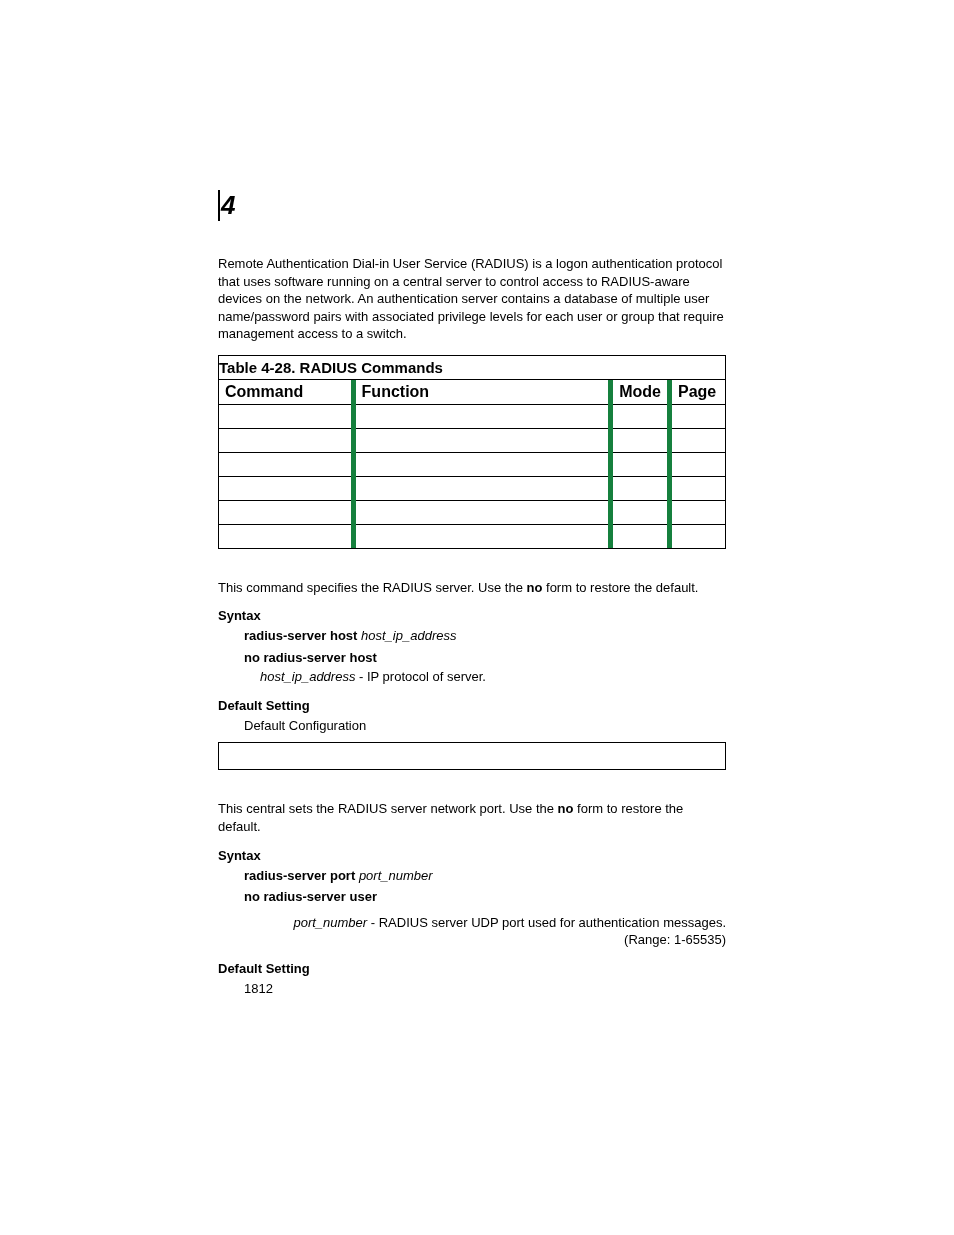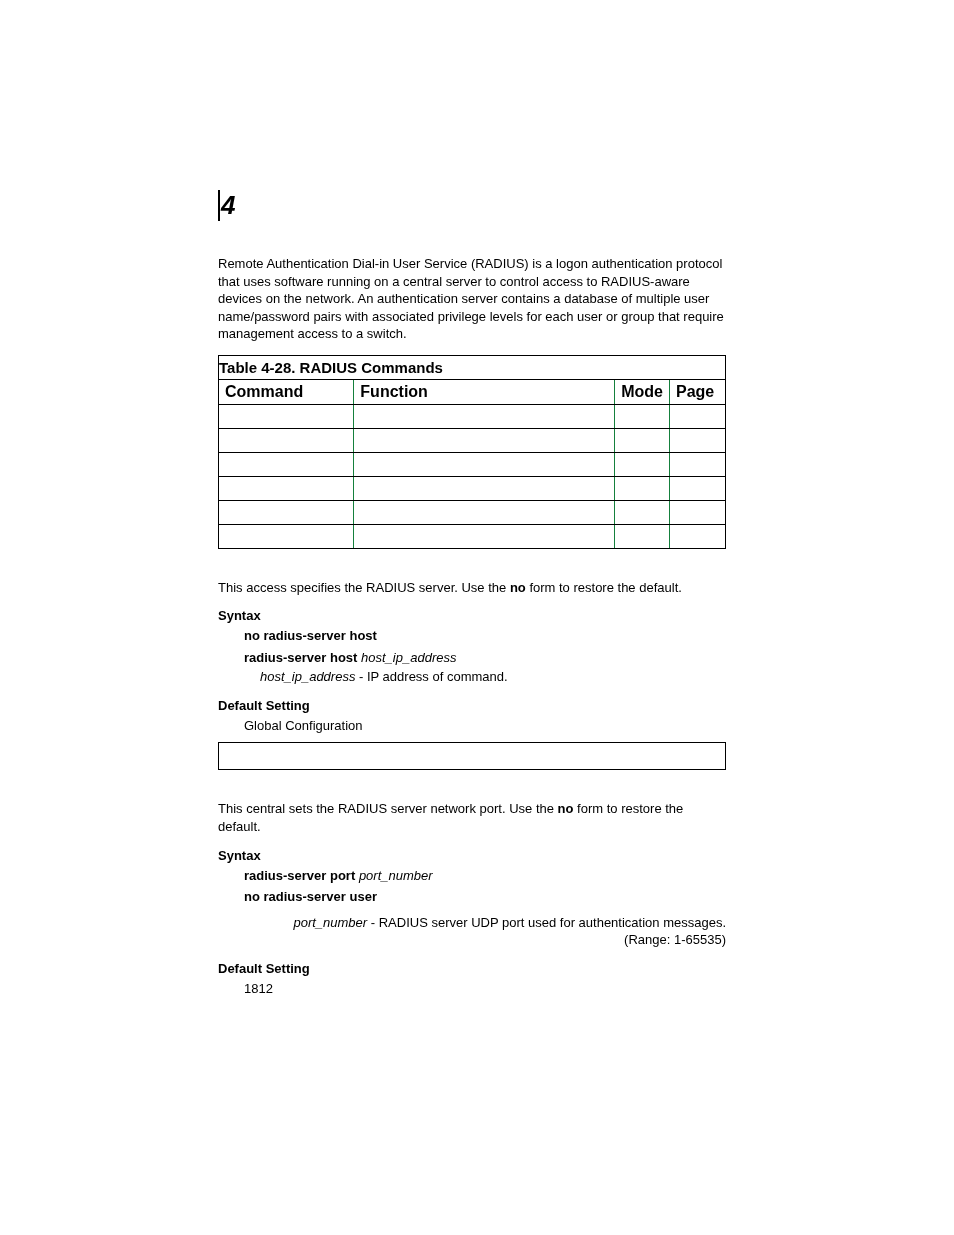--- a/index.html
+++ b/index.html
@@ -48,21 +48,21 @@
     width: 100%;
   }
   th {
     font-size: 16px;
     font-weight: bold;
     text-align: left;
     padding: 3px 6px;
     border-bottom: 1px solid #000;
   }
   th + th, td + td {
-    border-left: 1px solid #15803d;
+    border-left: 5px solid #15803d;
   }
   td {
     height: 21px;
     border-bottom: 1px solid #000;
   }
   tr:last-child td {
     border-bottom: none;
   }
   .col-command { width: 27%; }
   .col-function { width: 53%; }
@@ -150,35 +150,35 @@
             <td></td>
             <td></td>
             <td></td>
             <td></td>
           </tr>
       </tbody>
     </table>
   </div>
 
   <div class="para">
-    <span>This access specifies the RADIUS server. Use the </span><span class="bold">no</span><span> form to restore the default.</span>
+    <span>This command specifies the RADIUS server. Use the </span><span class="bold">no</span><span> form to restore the default.</span>
   </div>
 
   <div class="subhead">Syntax</div>
-  <div class="indent1 bold">no radius-server host</div>
   <div class="indent1">
     <span class="bold">radius-server host </span><span class="ital">host_ip_address</span>
   </div>
+  <div class="indent1 bold">no radius-server host</div>
   <div class="indent2">
-    <span class="ital">host_ip_address</span><span> - IP address of command.</span>
+    <span class="ital">host_ip_address</span><span> - IP protocol of server.</span>
   </div>
 
   <div class="subhead">Default Setting</div>
 
-  <div class="indent1">Global Configuration</div>
+  <div class="indent1">Default Configuration</div>
 
   <div class="example-box"></div>
 
   <div class="para">
     <span>This central sets the RADIUS server network port. Use the </span><span class="bold">no</span><span> form to restore the default.</span>
   </div>
 
   <div class="subhead">Syntax</div>
   <div class="indent1">
     <span class="bold">radius-server port </span><span class="ital">port_number</span>

